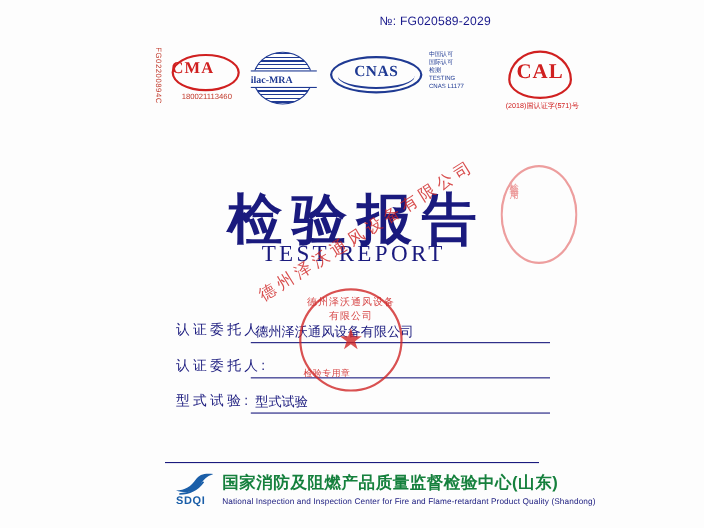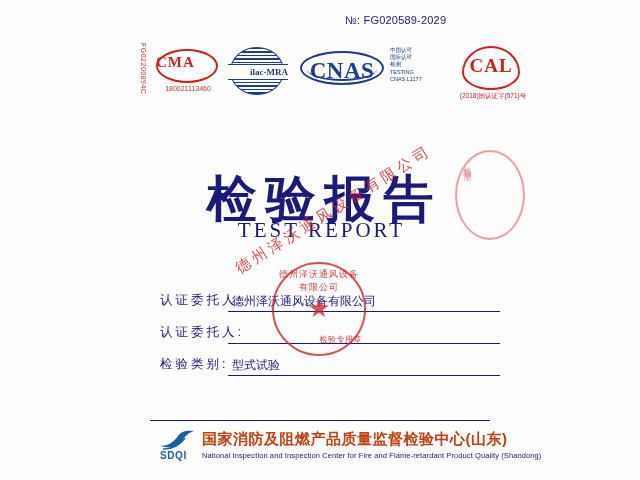--- a/index.html
+++ b/index.html
@@ -113,21 +113,21 @@
   }
   .ilac .band {
     position: absolute;
     left: 0px;
     top: 17px;
     width: 60px;
     height: 14px;
     background: #ffffff;
     border-top: 1px solid #1f3a93;
     border-bottom: 1px solid #1f3a93;
-    text-align: right;
+    text-align: left;
     font-size: 9px;
     font-weight: bold;
     color: #1f3a93;
     line-height: 14px;
     font-family: "Liberation Serif", serif;
   }
 
   
   .cnas {
     position: absolute;
@@ -150,21 +150,21 @@
     left: 5px; top: 4px;
     width: 70px; height: 22px;
     border-bottom: 2px solid #1f3a93;
     border-radius: 50%;
   }
   .cnas .txt {
     position: absolute;
     left: 0; top: 9px;
     width: 84px;
     text-align: center;
-    font-size: 23px;
+    font-size: 14px;
     font-weight: bold;
     color: #1f3a93;
     font-family: "Liberation Serif", serif;
     letter-spacing: 0.5px;
   }
 
   .cnas-side {
     position: absolute;
     left: 250px;
     top: 2px;
@@ -302,21 +302,21 @@
     font-size: 9px;
     color: #cf2222;
     letter-spacing: 1px;
     opacity: 0.85;
   }
   .stamp-text-bottom {
     position: absolute;
     left: 276px;
     top: 334px;
     width: 86px;
-    text-align: right;
+    text-align: left;
     font-size: 8px;
     color: #cf2222;
     letter-spacing: 0.5px;
     opacity: 0.85;
   }
   .stamp-diagonal {
     position: absolute;
     left: 232px;
     top: 262px;
     font-size: 15px;
@@ -384,21 +384,21 @@
     color: #1a5ea8;
     letter-spacing: 0.6px;
     font-weight: bold;
   }
   .footer-cn {
     position: absolute;
     left: 202px;
     top: 10px;
     font-size: 15px;
     font-weight: bold;
-    color: #c2410c;
+    color: #15803d;
     letter-spacing: 0.5px;
     white-space: nowrap;
   }
   .footer-en {
     position: absolute;
     left: 202px;
     top: 31px;
     font-size: 7.5px;
     color: #1a1a7e;
     letter-spacing: 0.1px;
@@ -450,21 +450,21 @@
     <div class="field-row">
       <span class="field-label">认证委托人:</span>
       <span class="field-value">德州泽沃通风设备有限公司</span>
       <span class="field-line"></span>
     </div>
     <div class="field-row">
       <span class="field-label">认证委托人:</span>
       <span class="field-line"></span>
     </div>
     <div class="field-row">
-      <span class="field-label">检验类别:</span>
+      <span class="field-label">型式试验:</span>
       <span class="field-value">型式试验</span>
       <span class="field-line"></span>
     </div>
   </div>
 
   <div class="stamp-round">
     <span class="star">★</span>
   </div>
   <div class="stamp-text-top">德州泽沃通风设备有限公司</div>
   <div class="stamp-text-bottom">检验专用章</div>

